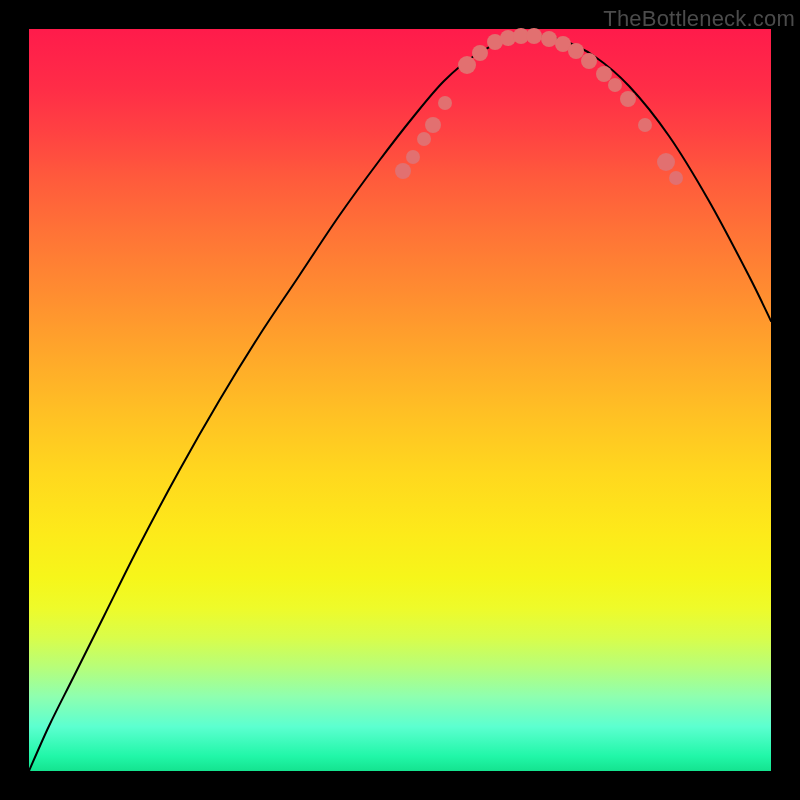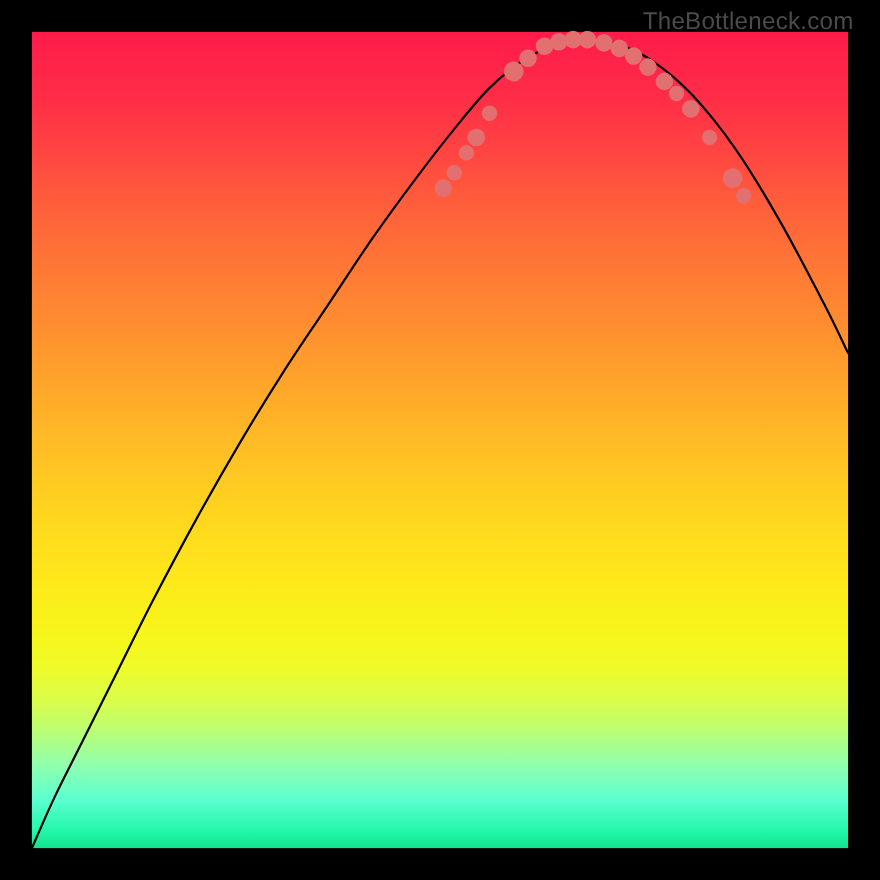--- a/index.html
+++ b/index.html
@@ -34,21 +34,21 @@
       #b7fe79 86%,
       #8effb0 90%,
       #5cffd0 94%,
       #21f7a8 98%,
       #14e38f 100%
     );
   }
   .watermark {
     position: absolute;
     top: 6px;
-    right: 24px;
+    right: 5px;
     color: #4b4b4b;
     font-size: 22px;
     font-weight: 500;
     letter-spacing: 0.2px;
     user-select: none;
   }
   svg.plot {
     position: absolute;
     left: 0;
     top: 0;

